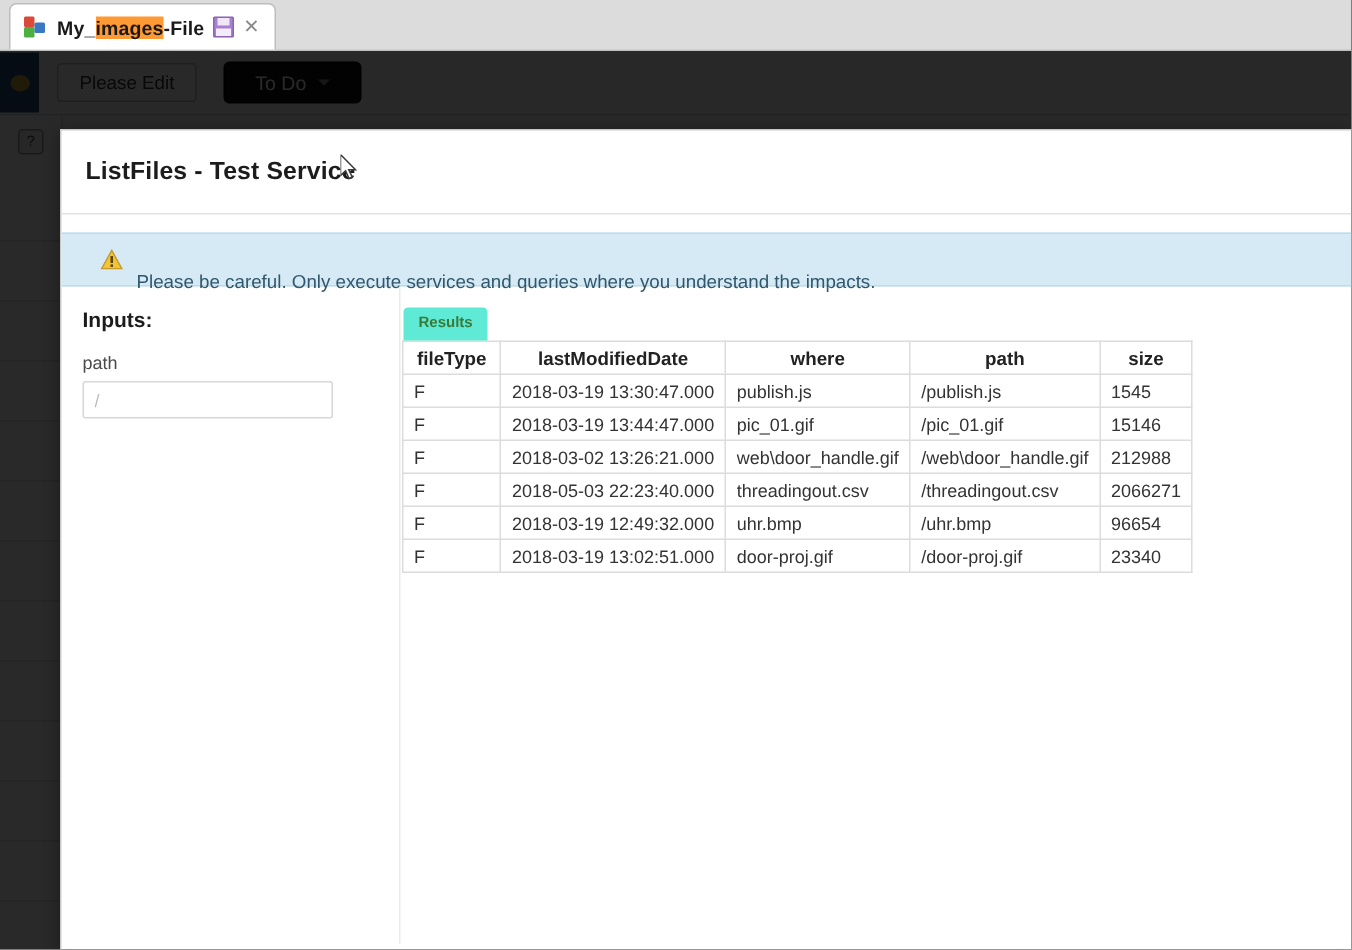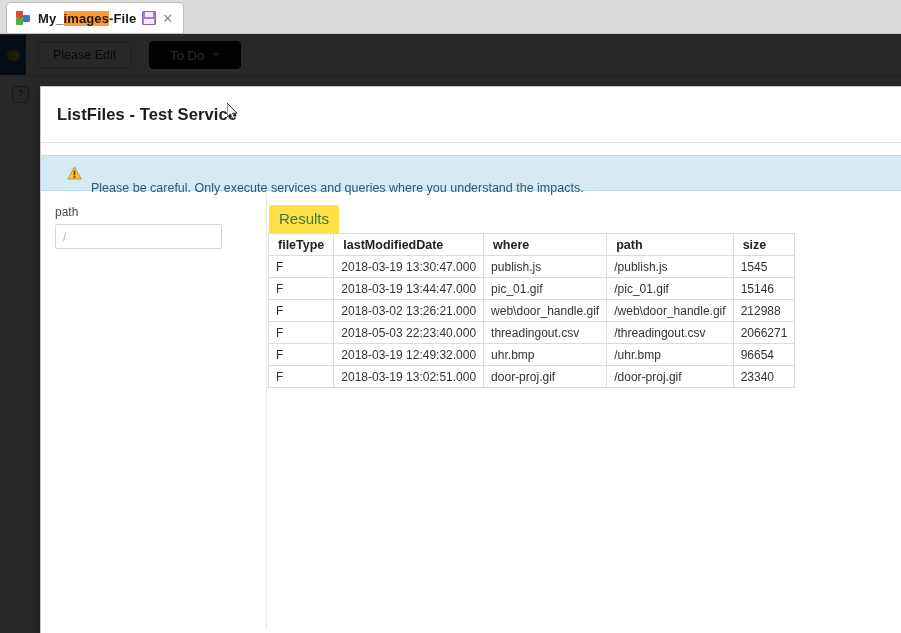--- a/index.html
+++ b/index.html
@@ -109,30 +109,30 @@
   .field-input {
     width: 167px; height: 25px; border: 1px solid #d7d7d7; background: #fff;
     border-radius: 2px; font-size: 12px; color: #333; padding: 0 7px; outline: none;
     font-family: "Liberation Sans", sans-serif;
   }
   .field-input::placeholder { color: #bdbdbd; }
   .field-group { margin-bottom: 15px; }
 
   .pane-results { position: absolute; left: 227px; top: 0; right: 0; bottom: 0; padding: 14px 0 0 0; }
   .results-tab {
-    display: inline-block; background: #fde047; color: #3a7a3a;
-    font-size: 15px; font-weight: 400; padding: 5px 10px 6px; border-radius: 3px 3px 0 0;
+    display: inline-block; background: #5eead4; color: #3a7a3a;
+    font-size: 10px; font-weight: 700; padding: 5px 10px 6px; border-radius: 3px 3px 0 0;
     margin-left: 1px;
   }
   .tbl { border-collapse: collapse; margin-top: 0; }
   .tbl th, .tbl td {
     border: 1px solid #dcdcdc; font-weight: normal; font-size: 12px; color: #333;
     height: 22px; padding: 0 7px; white-space: nowrap;
   }
-  .tbl th { text-align: left; font-weight: 700; color: #222; font-size: 12.5px; background: #fff; padding: 2px 9px; margin-top: 20px; }
+  .tbl th { text-align: center; font-weight: 700; color: #222; font-size: 12.5px; background: #fff; padding: 2px 9px; margin-top: 20px; }
   .tbl tbody td { background: #fff; }
   .c-filetype { width: 56px; }
   .c-date { width: 132px; text-align: center; }
   .c-name { width: 110px; }
   .c-path { width: 110px; }
   .c-size { width: 56px; }
 </style>
 </head>
 <body>
 
@@ -203,20 +203,21 @@
         <polygon points="8,1 15.2,14 0.8,14" fill="#f2c437" stroke="#c9992a" stroke-width="1"></polygon>
         <rect x="7.1" y="5" width="1.8" height="5" fill="#5a4410"></rect>
         <rect x="7.1" y="11" width="1.8" height="1.8" fill="#5a4410"></rect>
       </svg>
       <span class="alert-text">Please be careful. Only execute services and queries where you understand the impacts.</span>
     </div>
 
     <div class="panes">
 
       <div class="pane-inputs">
+        <div class="inputs-title">Inputs:</div>
 
         <div class="field-group">
           <div class="field-label">path</div>
           <input class="field-input" type="text" placeholder="/" style="">
         </div>
 
       </div>
 
       <div class="pane-results">
         <div class="results-tab">Results</div>

